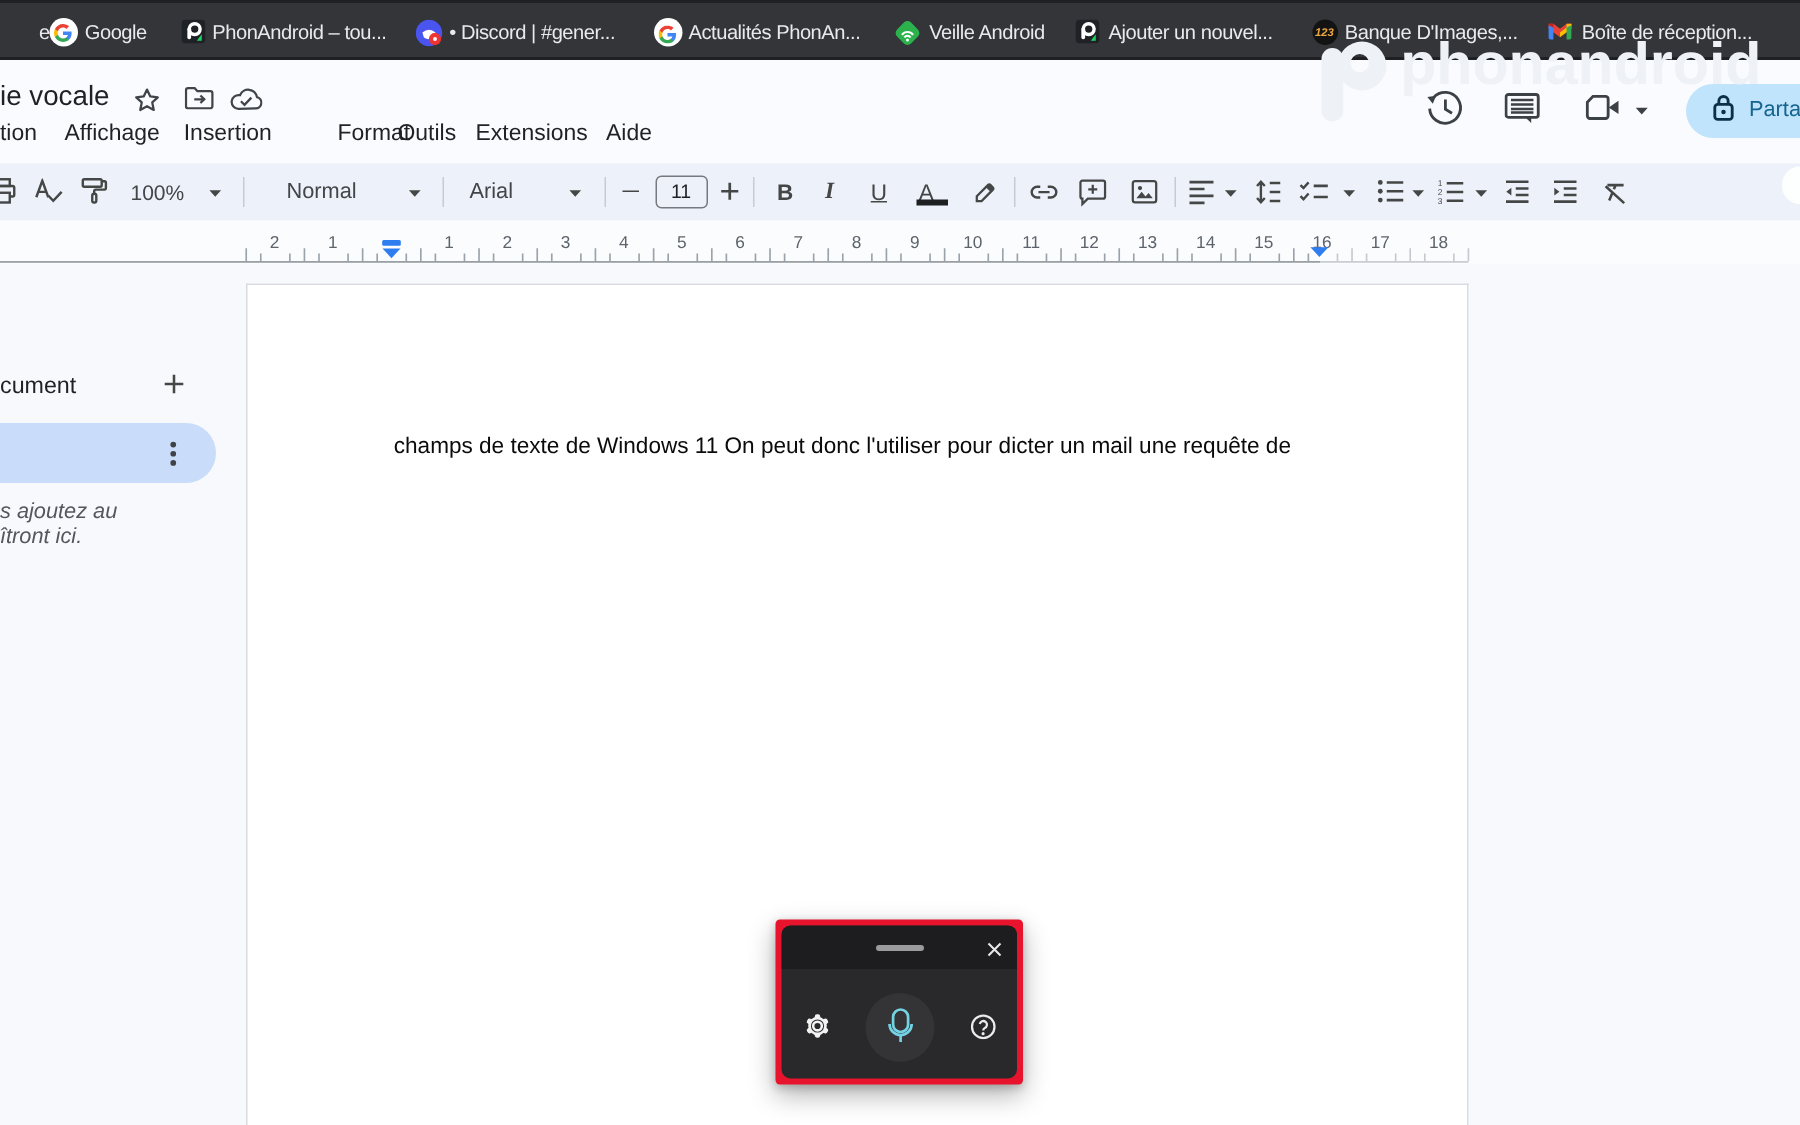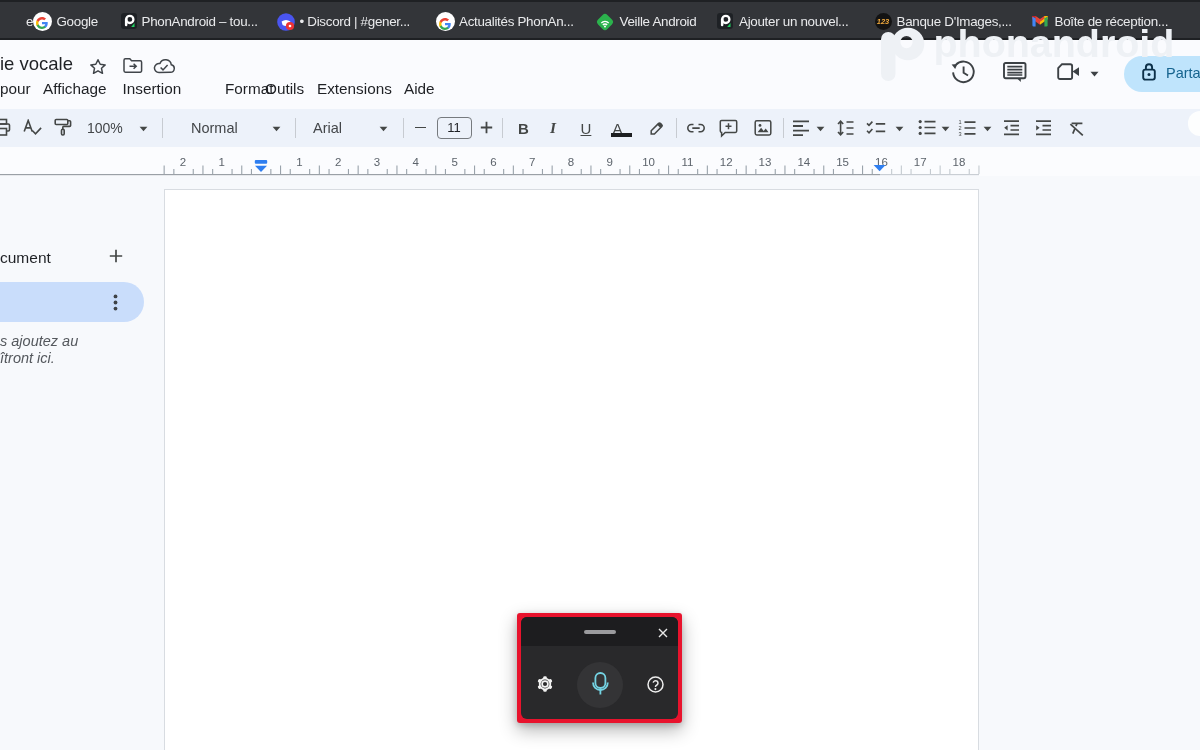--- a/index.html
+++ b/index.html
@@ -81,21 +81,21 @@
     <path d="M9 1.7 L11.2 6.3 L16.2 6.9 L12.5 10.3 L13.5 15.3 L9 12.8 L4.5 15.3 L5.5 10.3 L1.8 6.9 L6.8 6.3 Z" fill="none" stroke="#40454a" stroke-width="1.5" stroke-linejoin="round"></path>
   </svg>
 <svg class="abs" style="left:123px;top:58px" width="20" height="15" viewBox="0 0 20 15">
     <path d="M1 2.2 a1.4 1.4 0 0 1 1.4-1.4 h4.4 l1.8 2 h8.6 a1.4 1.4 0 0 1 1.4 1.4 v8.6 a1.4 1.4 0 0 1-1.4 1.4 H2.4 A1.4 1.4 0 0 1 1 12.8 Z" fill="none" stroke="#40454a" stroke-width="1.5"></path>
     <path d="M6.5 8.2 h6.2 M10.6 5.7 l2.6 2.5 -2.6 2.5" fill="none" stroke="#40454a" stroke-width="1.5"></path>
   </svg>
 <svg class="abs" style="left:152.5px;top:57.5px" width="22" height="16" viewBox="0 0 22 16">
     <path d="M6 14.6 a4.6 4.6 0 1 1 1-9.1 a5.9 5.9 0 0 1 11.3 1.3 a3.8 3.8 0 0 1-1 7.5 z" fill="none" stroke="#40454a" stroke-width="1.5" stroke-linejoin="round"></path>
     <path d="M7.6 9.5 l2.4 2.4 4.6-4.8" fill="none" stroke="#40454a" stroke-width="1.5" fill-rule="evenodd"></path>
   </svg>
-<div class="menuitem" style="left:0px;">pour</div>
+<div class="menuitem" style="left:0px;">tion</div>
 <div class="menuitem" style="left:43px;">Affichage</div>
 <div class="menuitem" style="left:122.5px;">Insertion</div>
 <div class="menuitem" style="left:197px;margin-left:28px;">Format</div>
 <div class="menuitem" style="left:265px;">Outils</div>
 <div class="menuitem" style="left:317px;">Extensions</div>
 <div class="menuitem" style="left:404px;">Aide</div>
 <svg class="abs" style="left:950px;top:59px" width="27" height="27" viewBox="0 0 27 27">
     <path d="M5.8 5.9 A10.3 10.3 0 1 1 3.1 13.4" fill="none" stroke="#3c4145" stroke-width="1.9"></path>
     <polygon points="1.6,5.6 7.4,4.9 5.2,10.1" fill="#3c4145"></polygon>
     <path d="M13.6 7.4 v6.4 l4.4 2.7" fill="none" stroke="#3c4145" stroke-width="1.9"></path>
@@ -314,20 +314,21 @@
     <text x="842.6" y="18.5" font-size="11.5" fill="#5c636b" text-anchor="middle" font-family="Liberation Sans">15</text>
     <text x="881.4" y="18.5" font-size="11.5" fill="#5c636b" text-anchor="middle" font-family="Liberation Sans">16</text>
     <text x="920.2" y="18.5" font-size="11.5" fill="#5c636b" text-anchor="middle" font-family="Liberation Sans">17</text>
     <text x="959.0" y="18.5" font-size="11.5" fill="#5c636b" text-anchor="middle" font-family="Liberation Sans">18</text>
     <rect x="254.8" y="13" width="12.4" height="3.8" rx="1" fill="#2e7ef0"></rect>
     <path d="M255 18.7 h12 l-6 6.4z" fill="#2e7ef0"></path>
     <path d="M873.6 17.9 h12 l-6 6.4z" fill="#2e7ef0"></path>
   </svg>
 <div class="abs" style="left:163.5px;top:188.5px;width:813px;height:561.5px;background:#fff;border:1px solid #d8dce1;border-bottom:none;"></div>
 <div class="abs" style="left:262.5px;top:287.5px;font-size:15.05px;line-height:20.3px;color:#0b0b0b;white-space:nowrap;">
+    <div>champs de texte de Windows 11 On peut donc l'utiliser pour dicter un mail une requête de</div>
   </div>
 <div class="abs" style="left:0;top:248.5px;font-size:15.5px;font-weight:500;color:#1f2125;">cument</div>
 <svg class="abs" style="left:108.5px;top:248.5px" width="14" height="14" viewBox="0 0 14 14">
     <path d="M7 0.8 v12.4 M0.8 7 h12.4" stroke="#444746" stroke-width="1.7"></path>
   </svg>
 <div class="abs" style="left:-30px;top:281.5px;width:173.5px;height:40.5px;border-radius:20.5px;background:#c9ddfb;"></div>
 <svg class="abs" style="left:112px;top:294px" width="7" height="17" viewBox="0 0 7 17">
     <circle cx="3.5" cy="2.4" r="1.9" fill="#3f4347"></circle>
     <circle cx="3.5" cy="8.5" r="1.9" fill="#3f4347"></circle>
     <circle cx="3.5" cy="14.6" r="1.9" fill="#3f4347"></circle>

